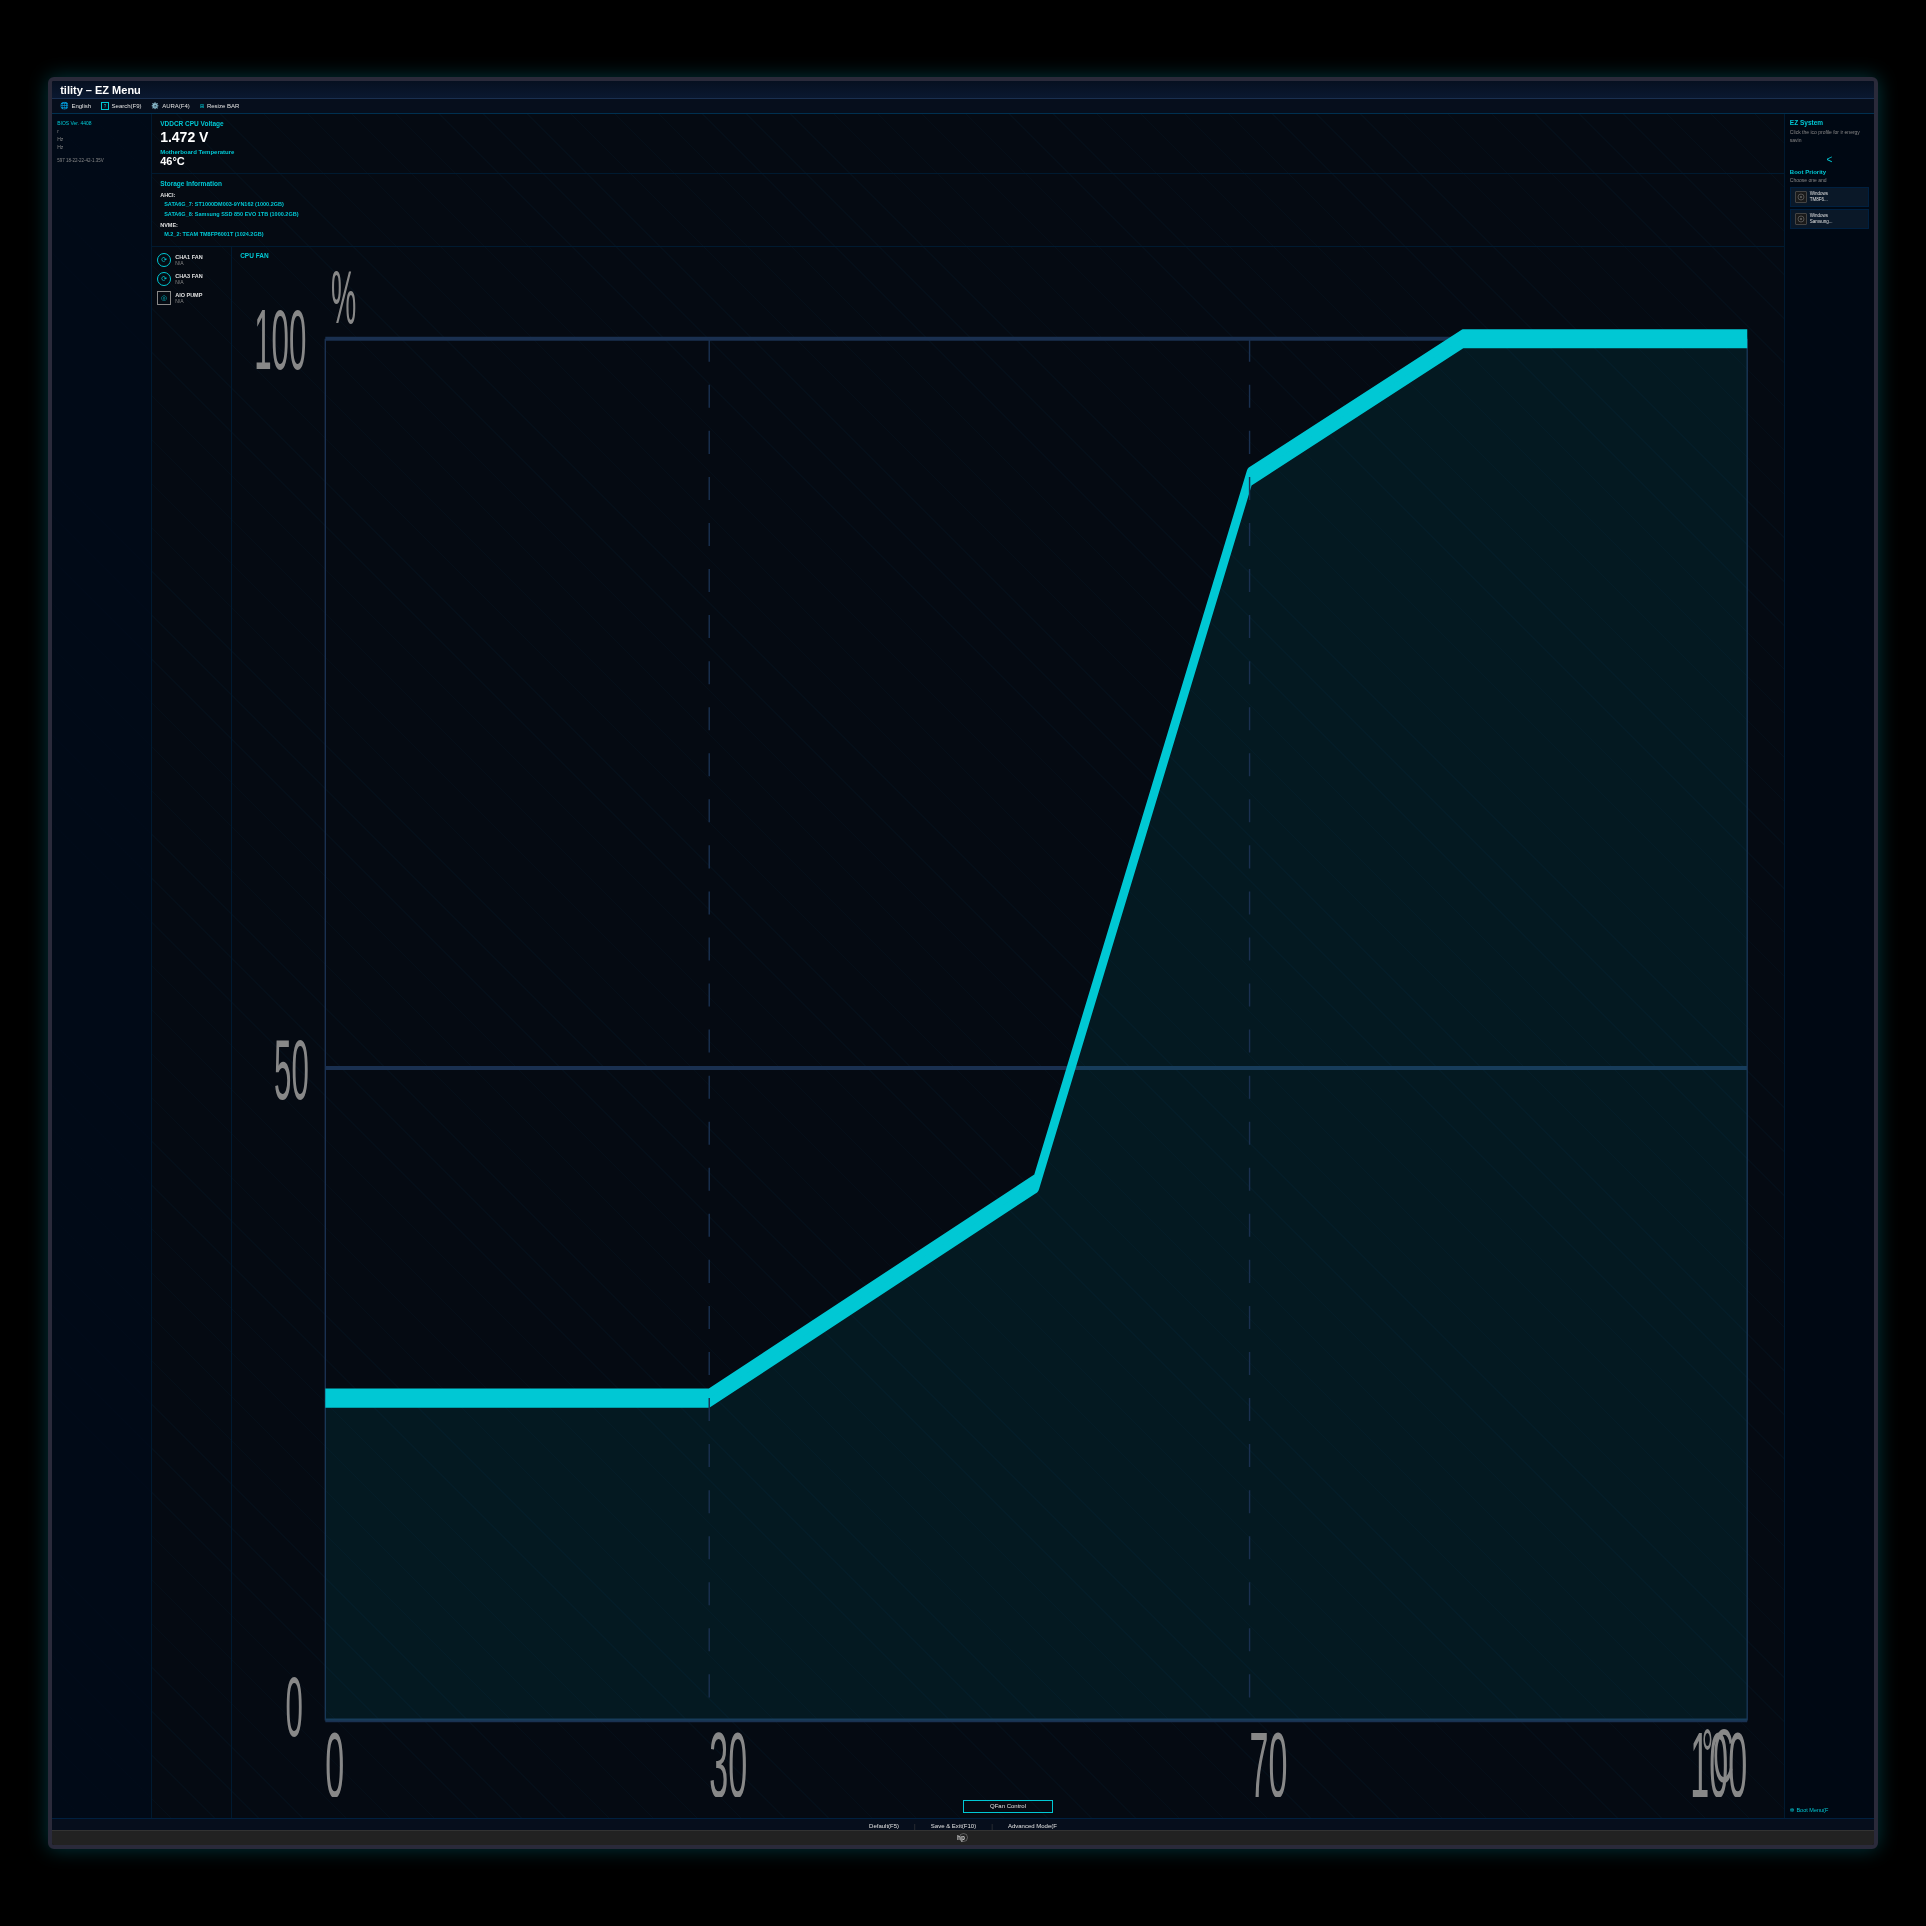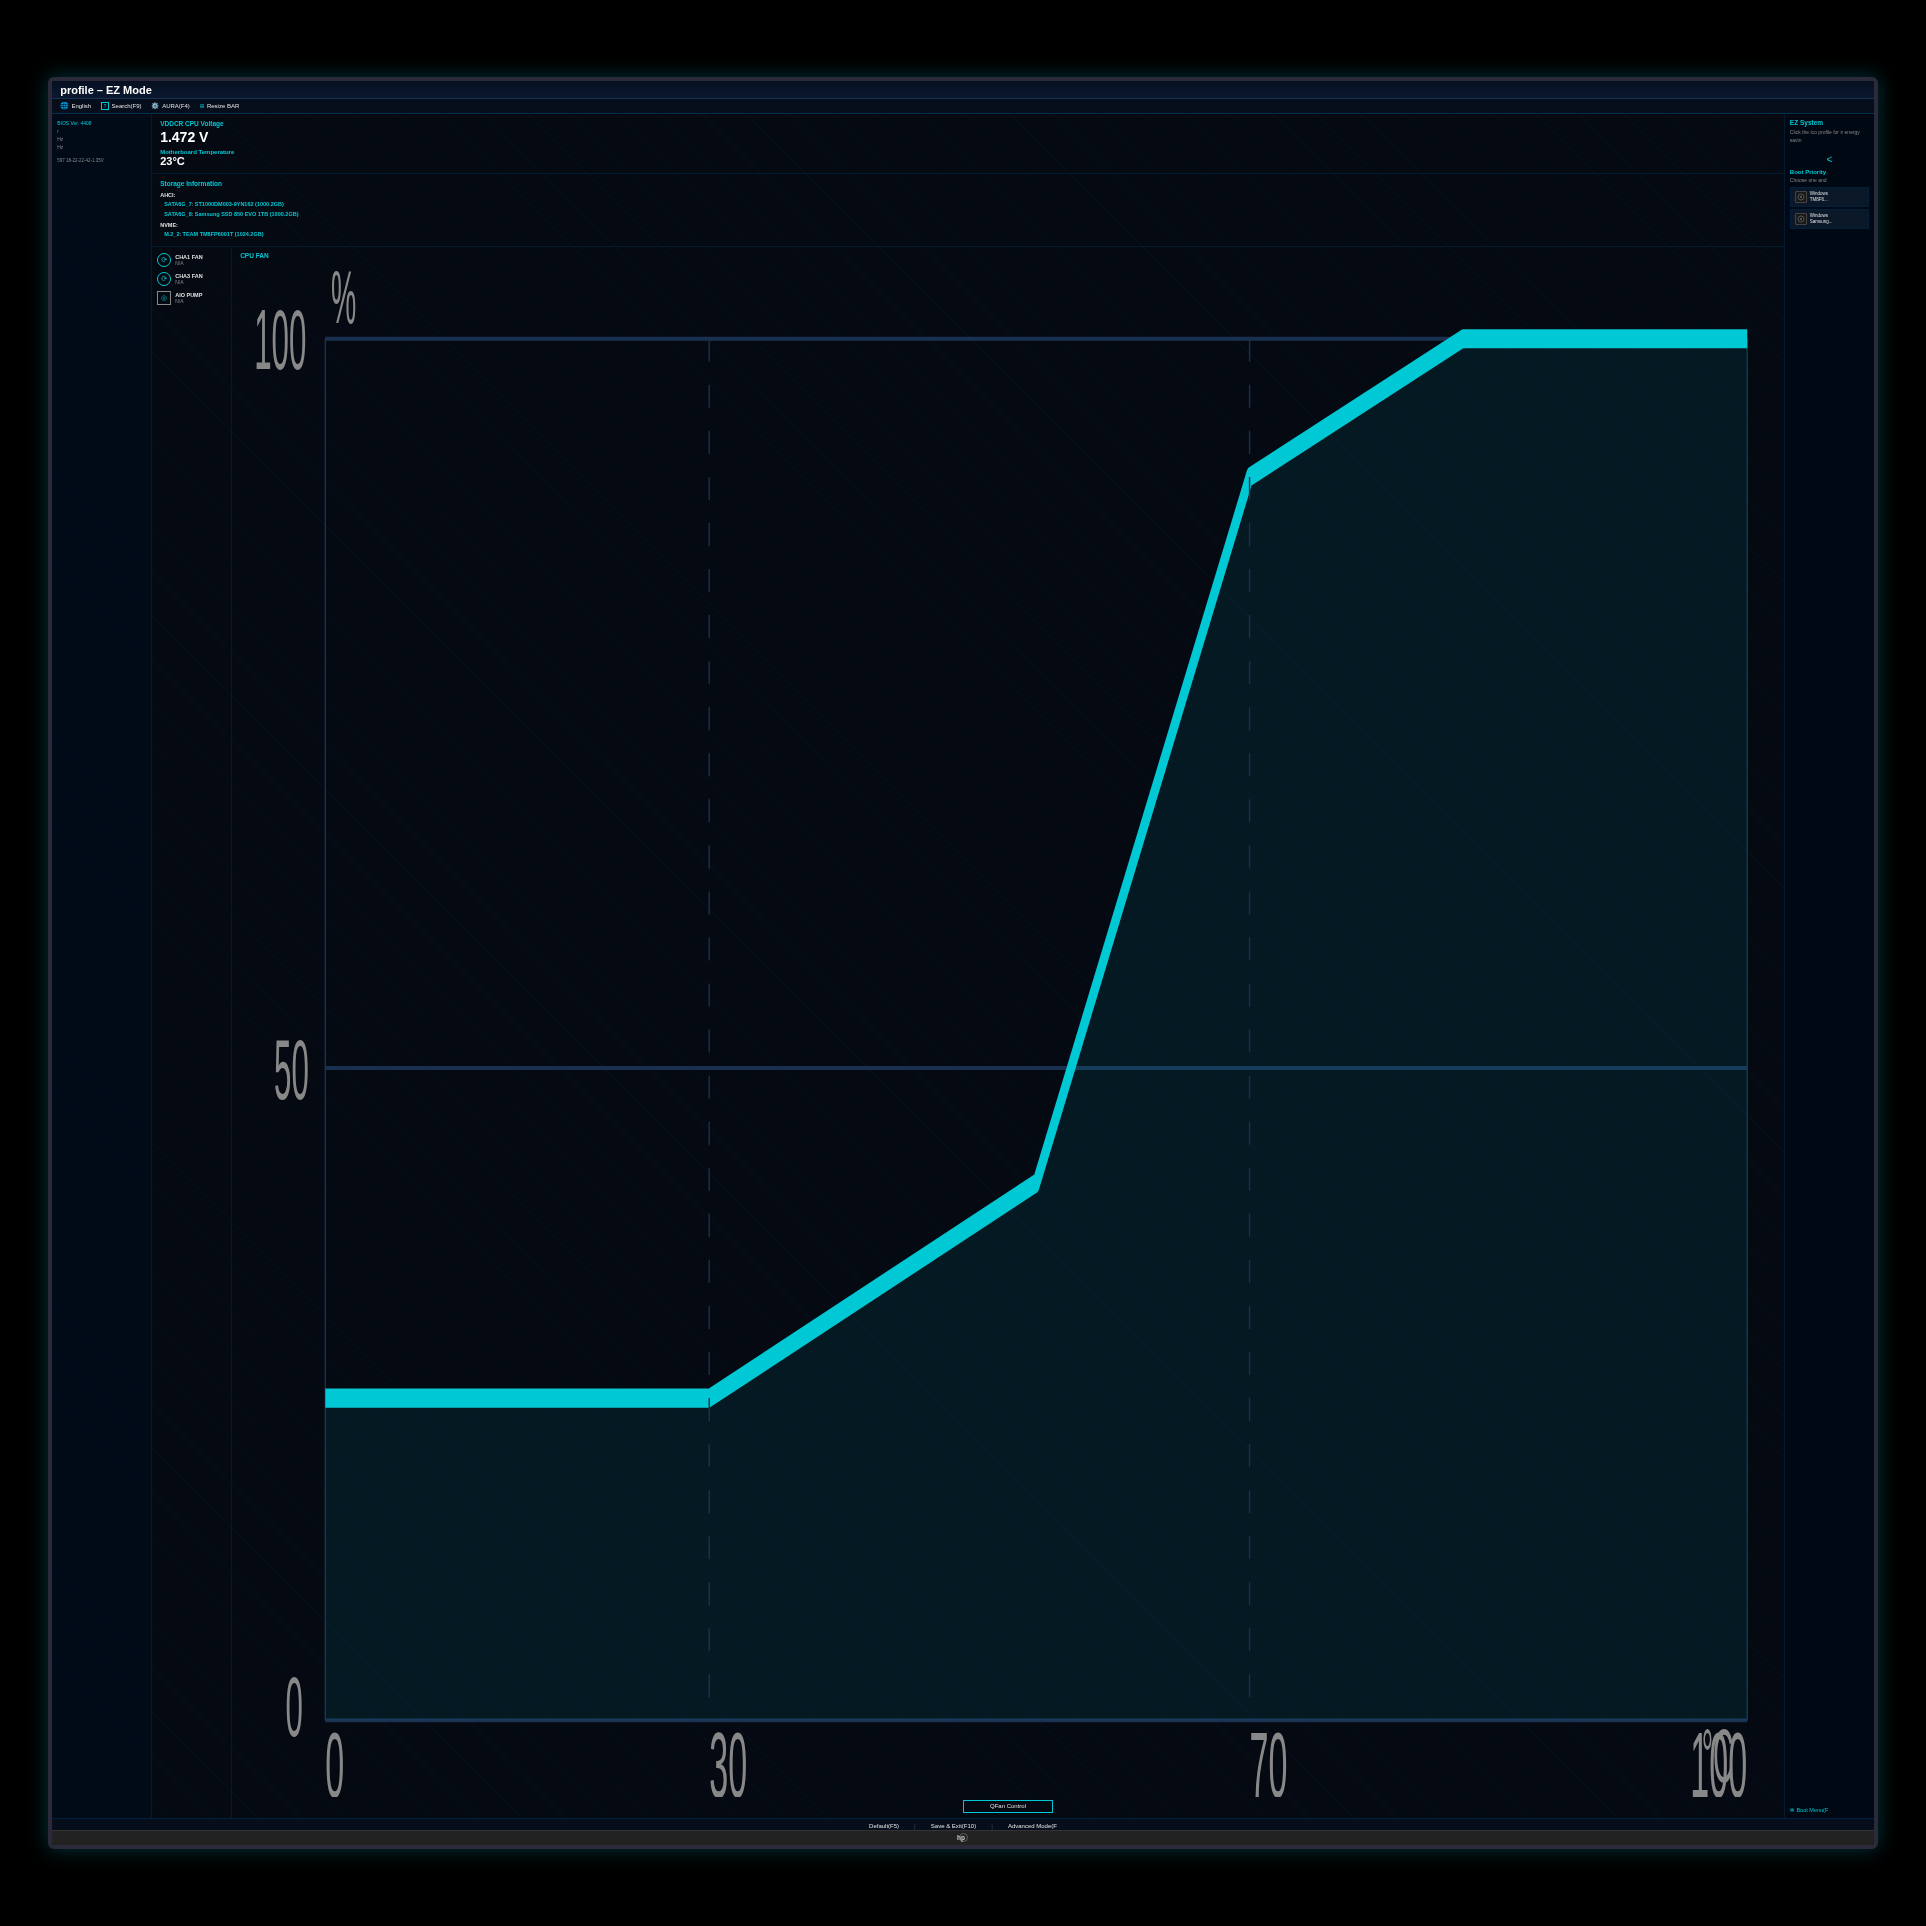--- a/index.html
+++ b/index.html
@@ -490,21 +490,21 @@
     }
   </style>
 </head>
 <body>
 
 <div class="monitor-bezel">
   <div class="monitor-screen">
     <div class="bios-container">
 
       <div class="title-bar">
-        <span class="title-text">profile – EZ Mode</span>
+        <span class="title-text">tility – EZ Menu</span>
       </div>
 
       <div class="top-nav">
         <div class="nav-item">
           <span class="globe-icon">🌐</span>
           <span>English</span>
         </div>
         <div class="nav-item">
           <span class="icon-box">?</span>
           <span>Search(F9)</span>
@@ -543,21 +543,21 @@
 
         <div class="center-panel">
 
           <div class="info-row-top">
 
 
             <div class="voltage-section">
               <div class="voltage-label">VDDCR CPU Voltage</div>
               <div class="voltage-value">1.472 V</div>
               <div class="mb-temp-label">Motherboard Temperature</div>
-              <div class="mb-temp-value">23°C</div>
+              <div class="mb-temp-value">46°C</div>
             </div>
           </div>
 
           <div class="storage-section">
             <div class="section-title">Storage Information</div>
             <div class="storage-content">
               <div class="storage-protocol">AHCI:</div>
               <div class="storage-device">
                 <span style="color:#00c8d4;font-weight:bold;">SATA6G_7</span>:
                 <span>ST1000DM003-9YN162 (1000.2GB)</span>

